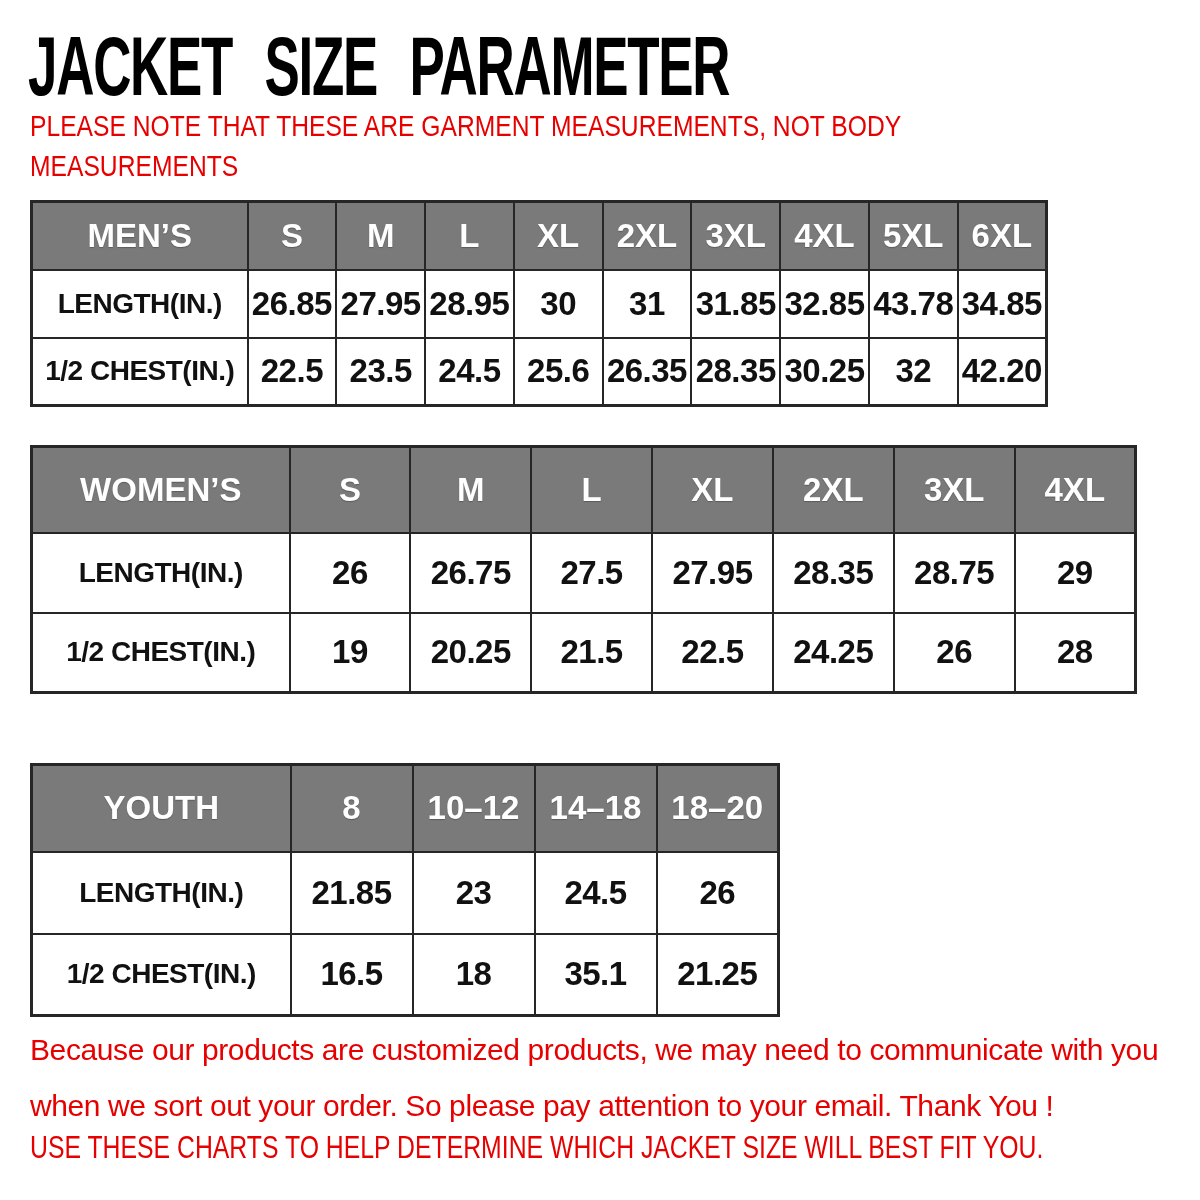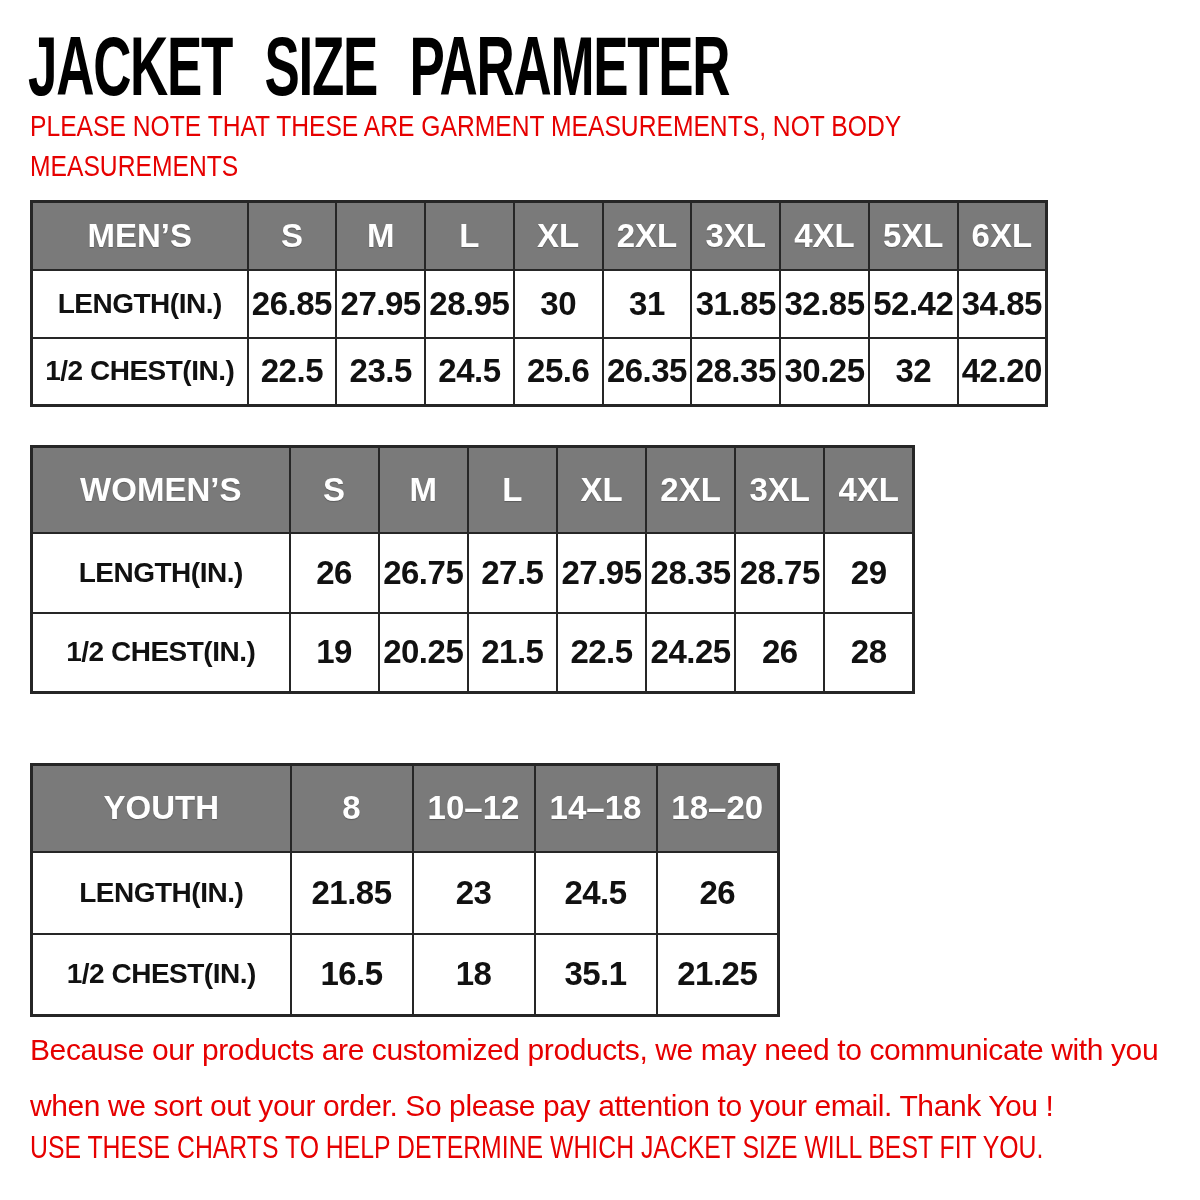--- a/index.html
+++ b/index.html
@@ -20,21 +20,21 @@
     letter-spacing:-2px;word-spacing:30px;white-space:nowrap;
     transform:scaleX(0.63);transform-origin:left top;
   }
   .note{
     position:absolute;left:30px;top:106px;margin:0;width:1070px;
     color:var(--red);font-size:29px;line-height:1.38;font-weight:normal;
     transform:scaleX(0.85);transform-origin:left top;
   }
   .table-wrap{position:absolute;}
   #table-mens{left:30px;top:200px;width:1018px;}
-  #table-womens{left:30px;top:445px;width:885px;}
+  #table-womens{left:30px;top:445px;width:1107px;}
   #table-youth{left:30px;top:763px;width:750px;}
 
   table.size-table{
     width:100%;border-collapse:collapse;table-layout:fixed;
     border:3px solid var(--border);background:#fff;
   }
   table.size-table th, table.size-table td{
     border:2px solid var(--border);text-align:center;vertical-align:middle;
     padding:0 2px;overflow:hidden;
   }
@@ -105,21 +105,21 @@
       <tbody>
         <tr>
           <td class="row-label">LENGTH(IN.)</td>
           <td class="val">26.85</td>
           <td class="val">27.95</td>
           <td class="val">28.95</td>
           <td class="val">30</td>
           <td class="val">31</td>
           <td class="val">31.85</td>
           <td class="val">32.85</td>
-          <td class="val">52.42</td>
+          <td class="val">43.78</td>
           <td class="val">34.85</td>
         </tr>
         <tr>
           <td class="row-label">1/2 CHEST(IN.)</td>
           <td class="val">22.5</td>
           <td class="val">23.5</td>
           <td class="val">24.5</td>
           <td class="val">25.6</td>
           <td class="val">26.35</td>
           <td class="val">28.35</td>

